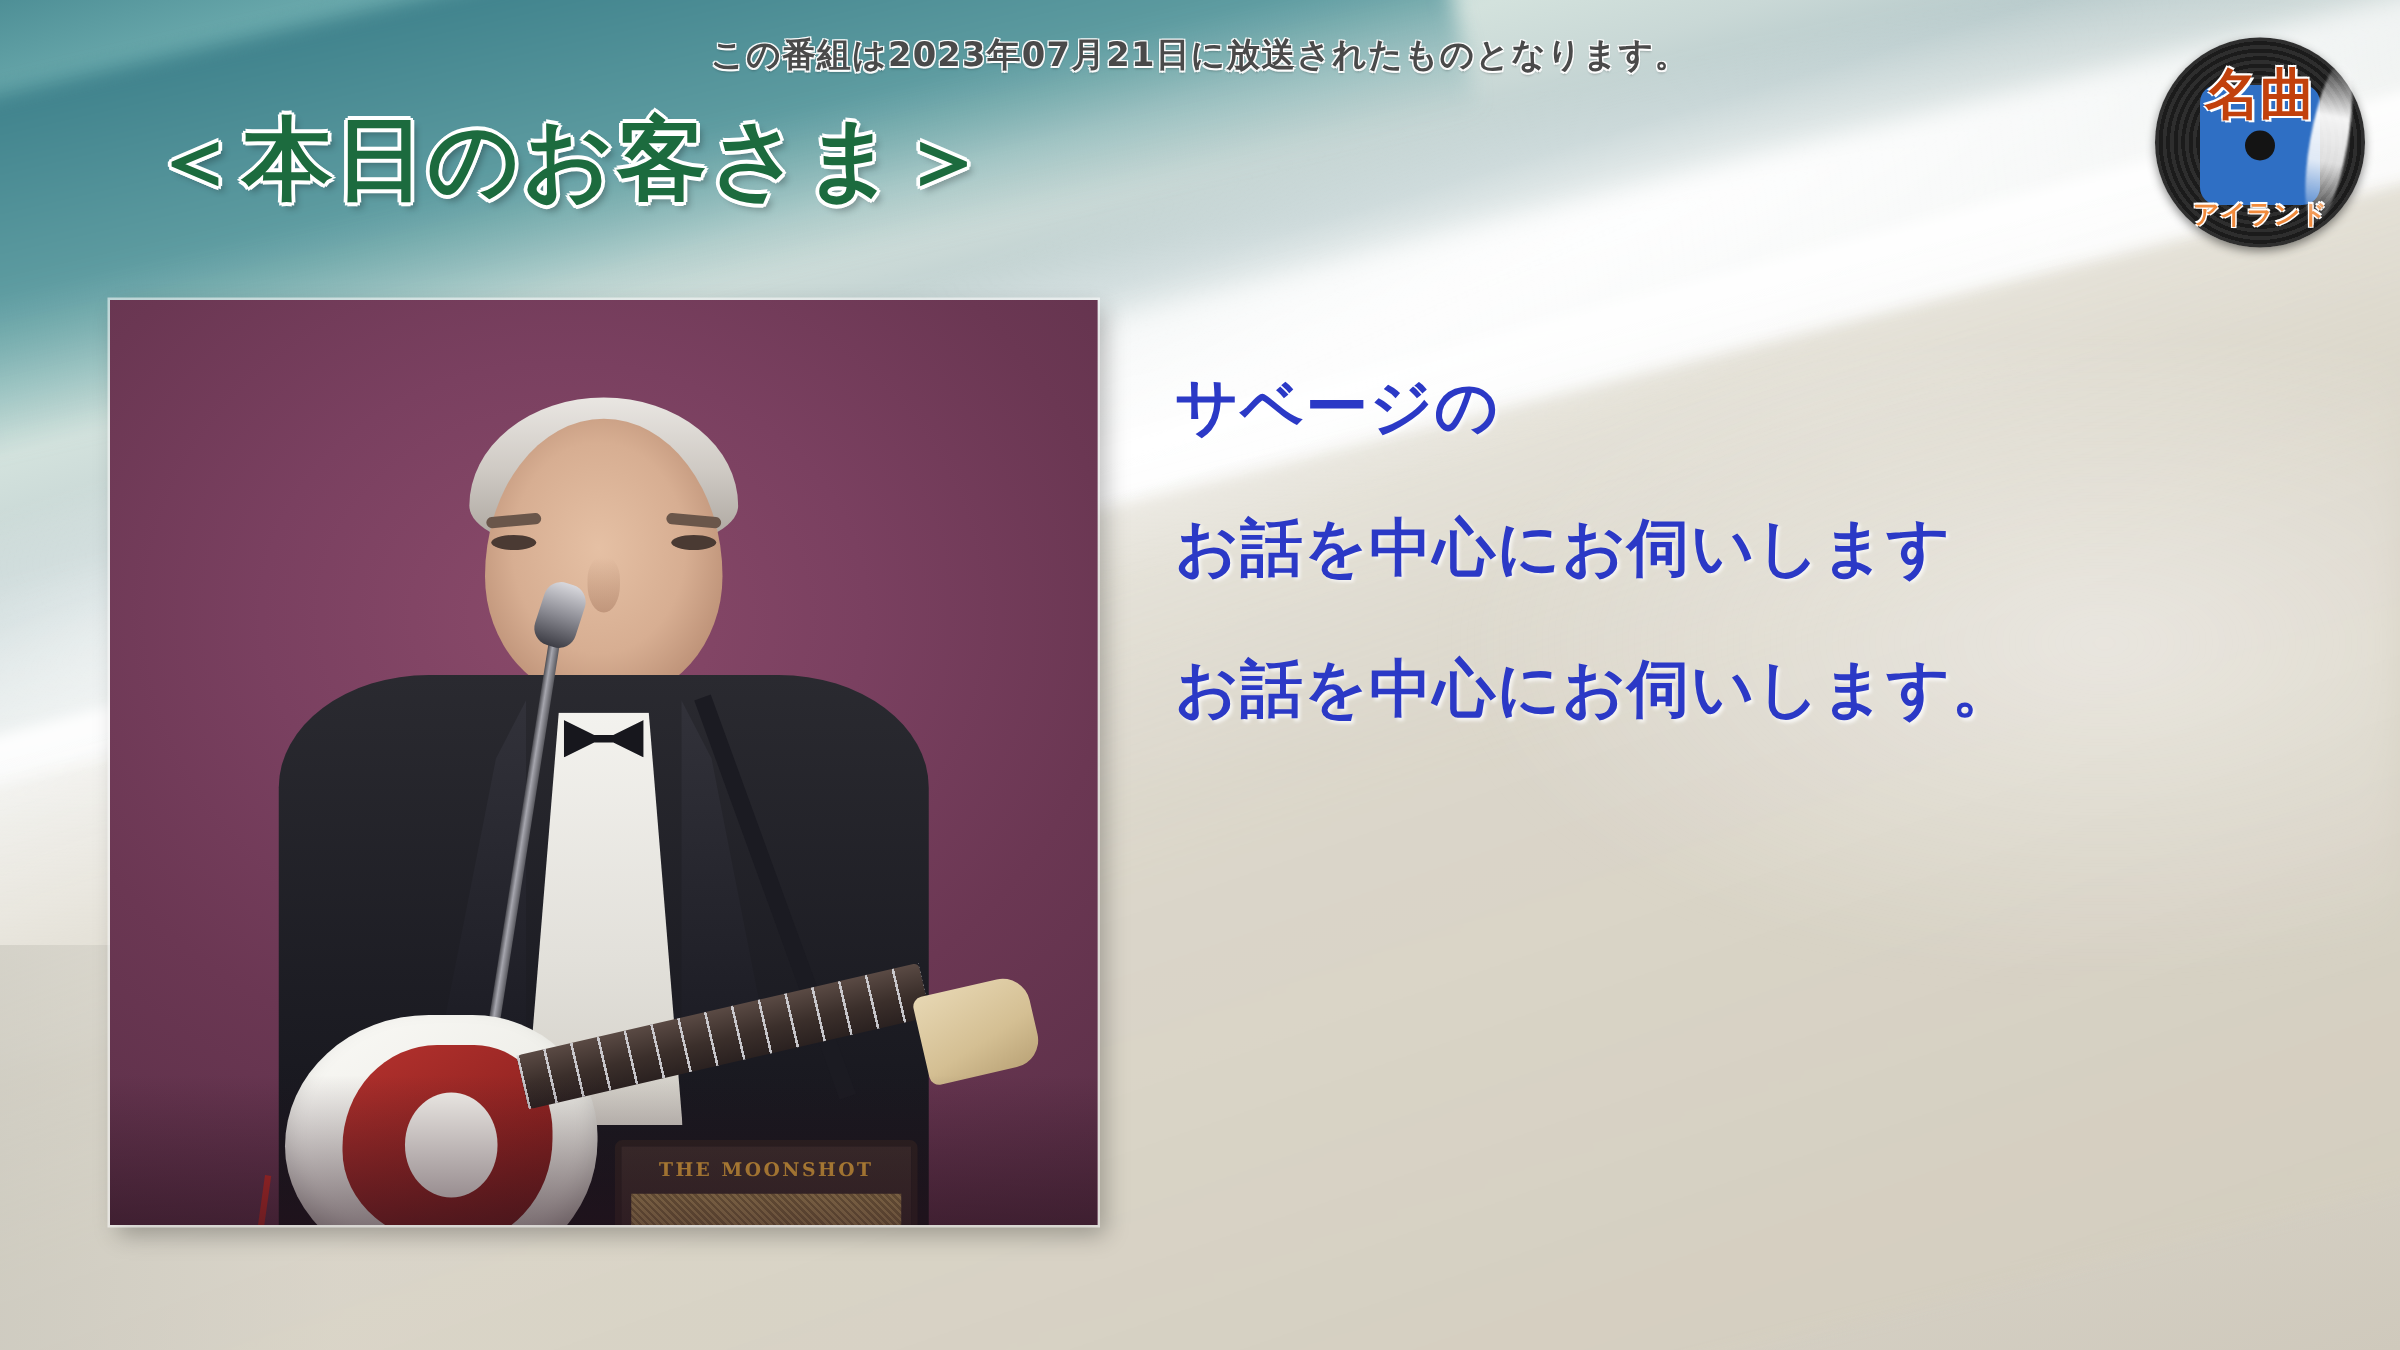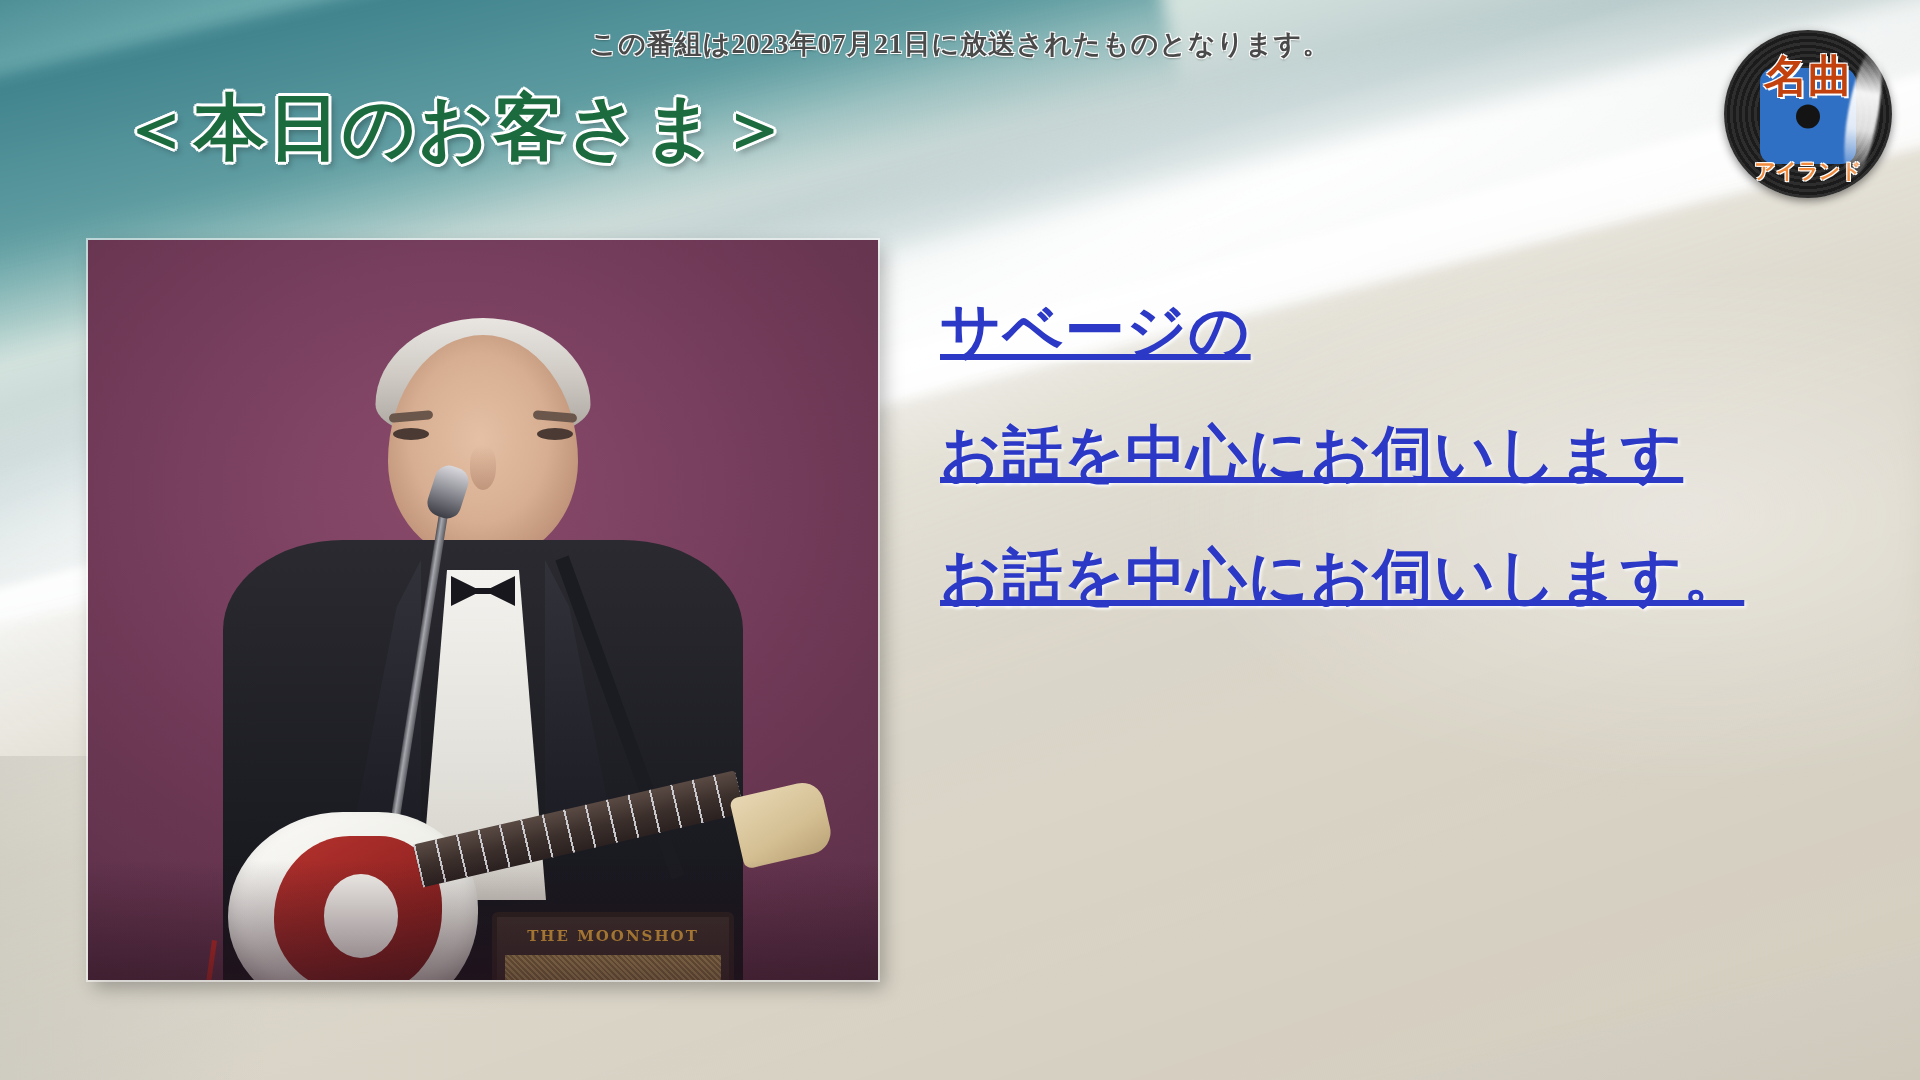--- a/index.html
+++ b/index.html
@@ -134,21 +134,20 @@
     -webkit-text-stroke: 1px #ffffff;
     paint-order: stroke fill;
     text-shadow:
        1px  1px 0 rgba(255,255,255,.9),
       -1px  1px 0 rgba(255,255,255,.9),
        1px -1px 0 rgba(255,255,255,.9),
       -1px -1px 0 rgba(255,255,255,.9),
        0    2px 2px rgba(0,0,0,.25);
     white-space: nowrap;
     pointer-events: none;
-    font-family: Liberation Serif, serif;
   }
 
   
   .headline {
     position: absolute;
     left: 120px;
     top: 70px;
     font-size: 72px;
     font-weight: 700;
     color: #1c6b3e;
@@ -423,29 +422,28 @@
   }
 
   
   .caption {
     position: absolute;
     left: 940px;
     top: 300px;
     width: 880px;
   }
   .caption-line {
-    font-size: 60px;
+    font-size: 50px;
     font-weight: 700;
     line-height: 1.0;
     color: #2b39c6;
     margin: 0 0 63px 0;
     white-space: nowrap;
     letter-spacing: 1px;
     text-shadow: 2px 2px 3px rgba(255,255,255,.75);
-    text-decoration: underline;
   }
   .caption-line:last-child { margin-bottom: 0; }
   .guest-name {
     color: #e8262f;
     font-weight: 700;
   }
 
   
   .logo {
     position: absolute;

